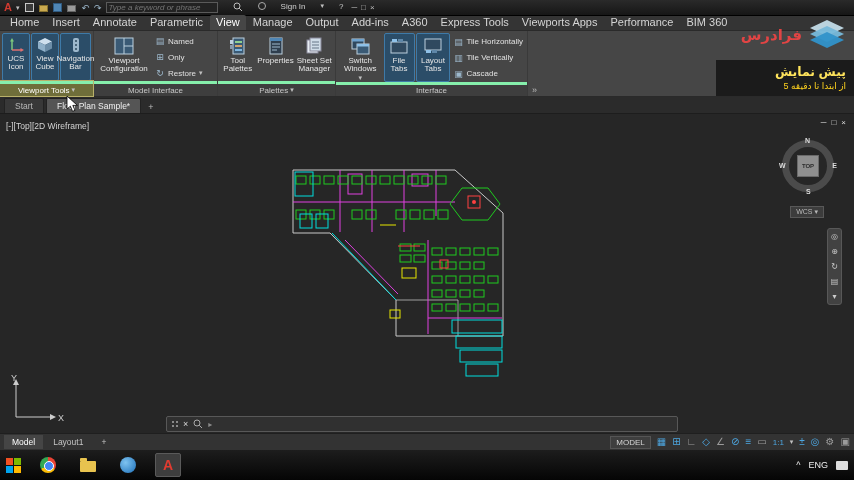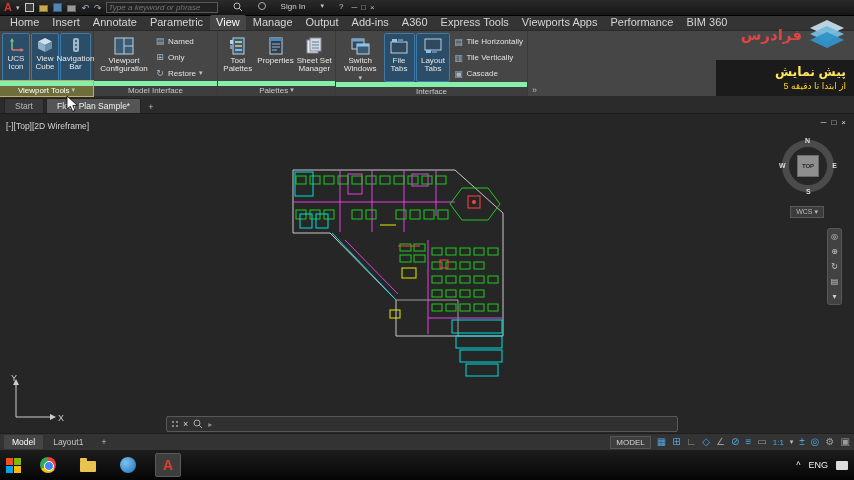--- a/index.html
+++ b/index.html
@@ -26,21 +26,21 @@
 
   
   .tabsrow{height:15px;background:#343434;display:flex;align-items:flex-end;padding:0 4px;gap:1px;border-bottom:1px solid #2a2a2a}
   .rtab{padding:1px 6px 2px;color:#d5d5d5;font-size:11px;white-space:nowrap;cursor:default}
   .rtab.active{background:#464646;color:#fff;border-radius:2px 2px 0 0}
 
   
   .ribbon-area{height:66px;background:#464646;display:flex;position:relative;border-bottom:1px solid #2a2a2a}
   .panel{display:flex;flex-direction:column;border-right:1px solid #3a3a3a}
   .panel-body{flex:1;display:flex;align-items:stretch;padding:2px 2px 0;gap:1px}
-  .panel-label{height:15px;background:#3e3e3e;font-size:8px;color:#c8c8c8;display:flex;align-items:flex-start;justify-content:center;gap:2px;border-top:5px solid #86efac}
+  .panel-label{height:15px;background:#3e3e3e;font-size:8px;color:#c8c8c8;display:flex;align-items:center;justify-content:center;gap:2px;border-top:3px solid #86efac}
   .label-hi{background:#6f6e3a;color:#fff;outline:1px solid #b8b06a}
   .rbtn{display:flex;flex-direction:column;align-items:center;justify-content:flex-start;font-size:8px;color:#e6e6e6;line-height:1.05;text-align:center;padding-top:2px;border:1px solid transparent;border-radius:2px}
   .rbtn.active{background:#2b4d68;border-color:#3e7aa8}
   .rlabel{margin-top:1px}
   .ric svg{display:block}
   .smallcol{display:flex;flex-direction:column;justify-content:center;padding:0 2px}
   .srow{display:flex;align-items:center;gap:3px;height:16px;font-size:8px;color:#e0e0e0;white-space:nowrap}
   .sic{color:#9db8cc;font-size:9px;width:10px;text-align:center}
   .chev{font-size:7px;color:#c0c0c0}
   .ribbon-expand{position:absolute;left:532px;bottom:1px;color:#bbb;font-size:9px}

